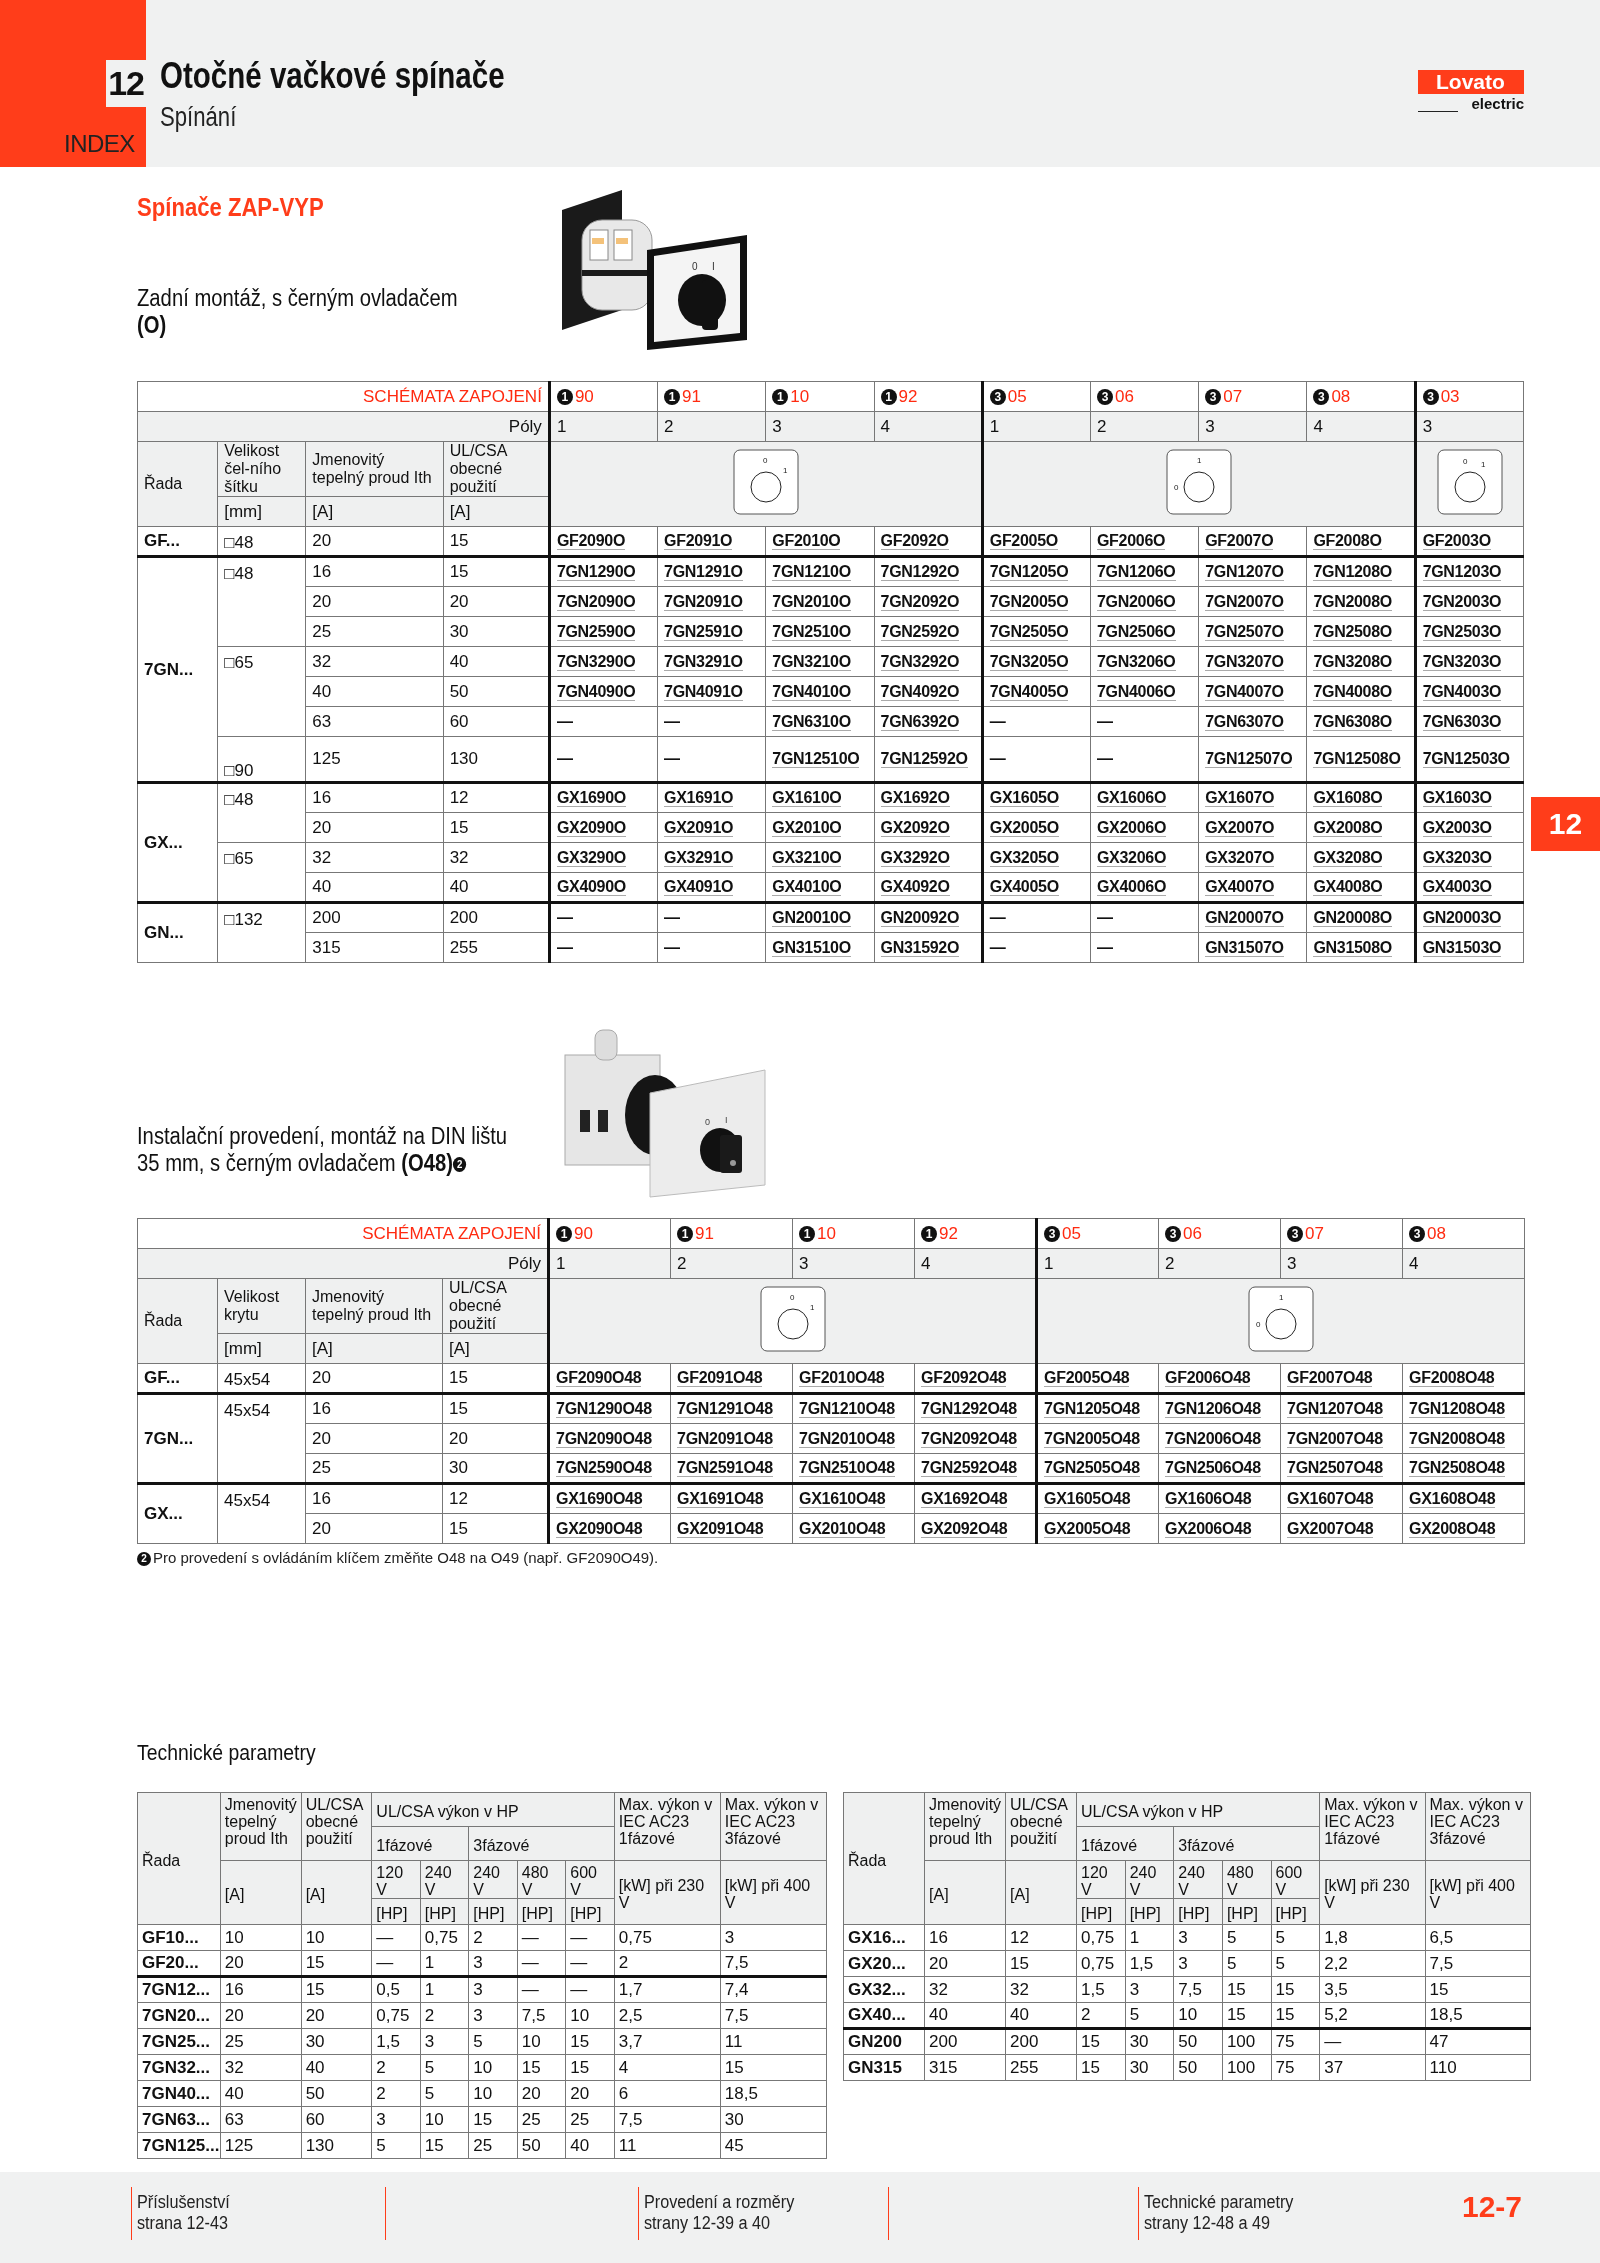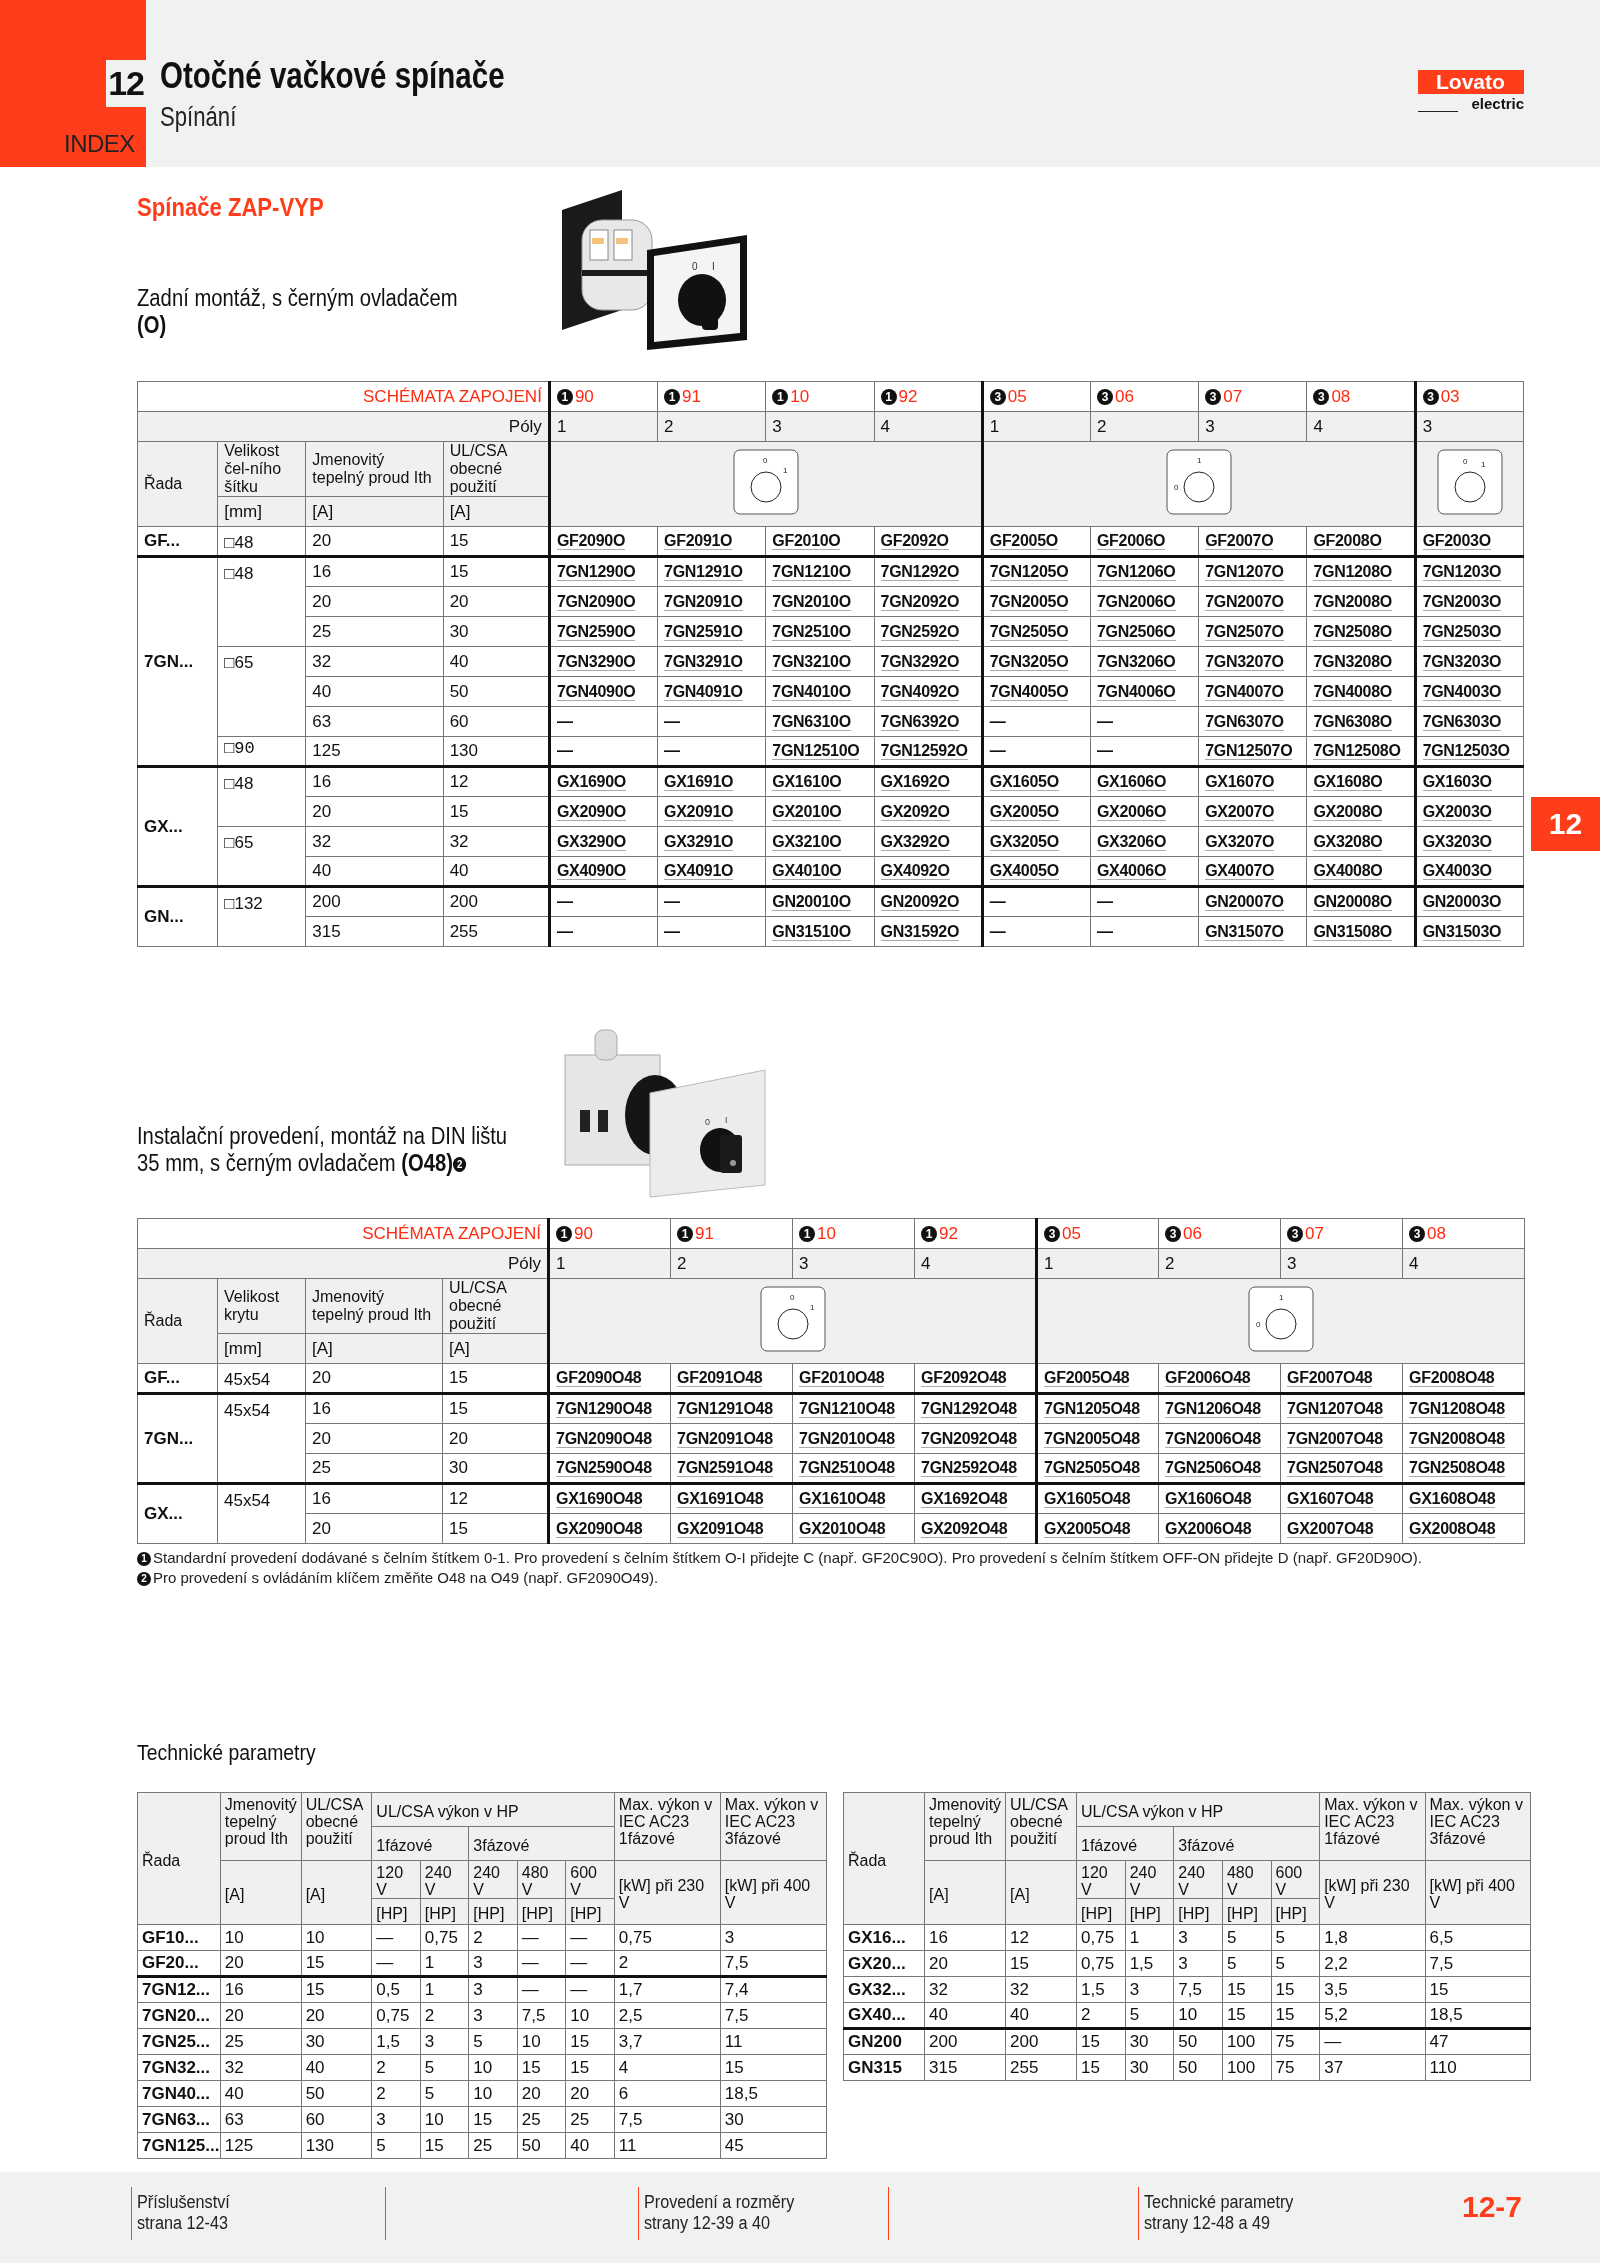--- a/index.html
+++ b/index.html
@@ -246,21 +246,21 @@
         <td class="code"><span style="border-bottom: 0px;">—</span></td>
         <td class="code"><span>7GN6310O</span></td>
         <td class="code"><span>7GN6392O</span></td>
         <td class="code thickL"><span style="border-bottom: 0px;">—</span></td>
         <td class="code"><span style="border-bottom: 0px;">—</span></td>
         <td class="code"><span>7GN6307O</span></td>
         <td class="code"><span>7GN6308O</span></td>
         <td class="code thickL"><span>7GN6303O</span></td>
       </tr>
       <tr>
-        <td rowspan="1" style="vertical-align:top;padding-top:2px;font-family:Liberation Mono, monospace;">□90</td>
+        <td rowspan="1" style="vertical-align:top;padding-top:24px;">□90</td>
         <td>125</td>
         <td>130</td>
         <td class="code thickL"><span style="border-bottom: 0px;">—</span></td>
         <td class="code"><span style="border-bottom: 0px;">—</span></td>
         <td class="code"><span>7GN12510O</span></td>
         <td class="code"><span>7GN12592O</span></td>
         <td class="code thickL"><span style="border-bottom: 0px;">—</span></td>
         <td class="code"><span style="border-bottom: 0px;">—</span></td>
         <td class="code"><span>7GN12507O</span></td>
         <td class="code"><span>7GN12508O</span></td>
@@ -509,21 +509,20 @@
         <td class="code"><span>GX2092O48</span></td>
         <td class="code thickL"><span>GX2005O48</span></td>
         <td class="code"><span>GX2006O48</span></td>
         <td class="code"><span>GX2007O48</span></td>
         <td class="code"><span>GX2008O48</span></td>
       </tr>
     </tbody>
 </table>
 
 <div class="notes" id="notes">
-    <div><span class="circ" style="width:14px;height:14px;line-height:14px;font-size:10px;">1</span><span>Standardní provedení dodávané s čelním štítkem 0-1. Pro provedení s čelním štítkem O-I přidejte C (např. GF20C90O). Pro provedení s čelním štítkem OFF-ON přidejte D (např. GF20D90O).</span></div>
     <div><span class="circ" style="width:14px;height:14px;line-height:14px;font-size:10px;">2</span><span>Pro provedení s ovládáním klíčem změňte O48 na O49 (např. GF2090O49).</span></div>
   </div>
 
 <div class="tp-title">Technické parametry</div>
 <table class="tp" id="tp-left" style="left:137px; top:1792px; width:690px;">
   <colgroup>
     <col style="width:82px">
       <col style="width:80px">
       <col style="width:70px">
     <col style="width:48px">

